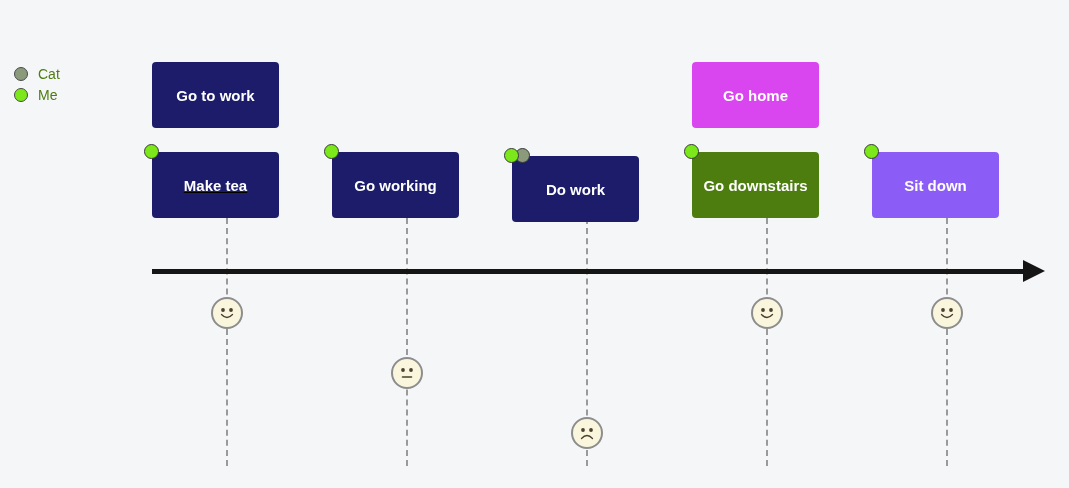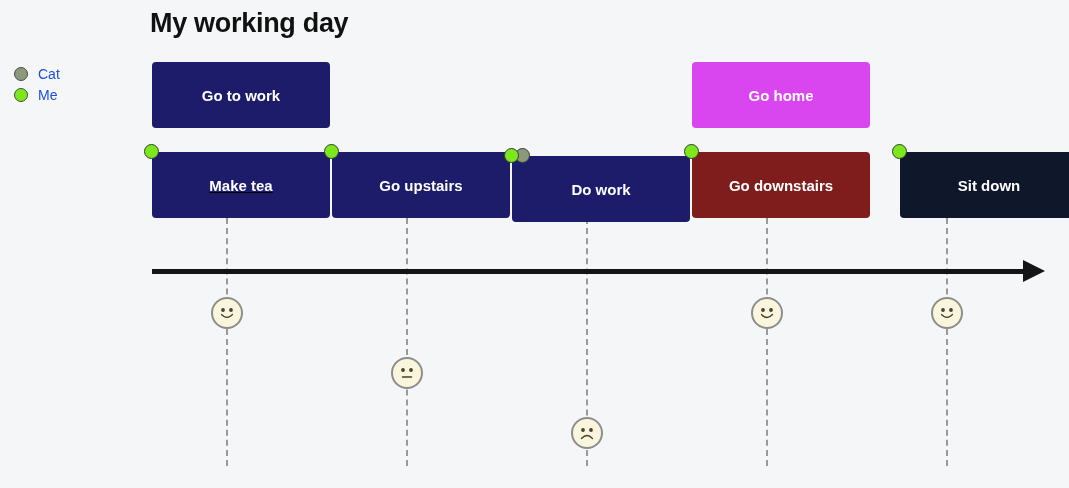--- a/index.html
+++ b/index.html
@@ -47,21 +47,21 @@
     width: 14px;
     height: 14px;
     border-radius: 50%;
     border: 1px solid #4a4a4a;
     box-sizing: border-box;
     flex: 0 0 auto;
   }
   .legend-label {
     margin-left: 10px;
     font-size: 14px;
-    color: #1d4ed8;
+    color: #4d7c0f;
     white-space: nowrap;
   }
 
   
   .guide {
     position: absolute;
     width: 0;
     border-left: 2px dashed #9a9a9a;
   }
 
@@ -79,21 +79,21 @@
     width: 0;
     height: 0;
     border-top: 11px solid transparent;
     border-bottom: 11px solid transparent;
     border-left: 22px solid #151515;
   }
 
   
   .task-box {
     position: absolute;
-    width: 178px;
+    width: 127px;
     height: 66px;
     border-radius: 4px;
     display: flex;
     align-items: center;
     justify-content: center;
   }
   .task-label {
     color: #ffffff;
     font-size: 15px;
     font-weight: bold;
@@ -124,21 +124,20 @@
     display: block;
     width: 28px;
     height: 28px;
   }
 </style>
 </head>
 <body>
 
 <div id="canvas">
 
-  <div id="page-title">My working day</div>
 
   <div id="legend">
     <div class="legend-row">
       <span class="legend-swatch" style="background: rgb(138, 154, 123);"></span>
       <span class="legend-label">Cat</span>
     </div>
     <div class="legend-row">
       <span class="legend-swatch" style="background: rgb(124, 232, 28);"></span>
       <span class="legend-label">Me</span>
     </div>
@@ -156,33 +155,33 @@
         <span class="task-label">Go to work</span>
       </div>
       <div class="task-box" style="left: 692px; top: 62px; background: #d946ef;">
         <span class="task-label">Go home</span>
       </div>
       <div class="task-box" style="left: 152px; top: 152px; background: rgb(28, 28, 107); text-decoration: underline;">
         <span class="task-label">Make tea</span>
         <span class="actor-dot" style="background: rgb(124, 232, 28); left: -8px; z-index: 10;"></span>
       </div>
       <div class="task-box" style="left: 332px; top: 152px; background: rgb(28, 28, 107);">
-        <span class="task-label">Go upstairs</span>
+        <span class="task-label">Go working</span>
         <span class="actor-dot" style="background: rgb(124, 232, 28); left: -8px; z-index: 10;"></span>
       </div>
       <div class="task-box" style="left: 512px; top: 156px; background: rgb(28, 28, 107);">
         <span class="task-label">Do work</span>
         <span class="actor-dot" style="background: rgb(124, 232, 28); left: -8px; z-index: 10;"></span>
         <span class="actor-dot" style="background: rgb(138, 154, 123); left: 3px; z-index: 9;"></span>
       </div>
-      <div class="task-box" style="left: 692px; top: 152px; background: #7f1d1d;">
+      <div class="task-box" style="left: 692px; top: 152px; background: #4d7c0f;">
         <span class="task-label">Go downstairs</span>
         <span class="actor-dot" style="background: rgb(124, 232, 28); left: -8px; z-index: 10;"></span>
       </div>
-      <div class="task-box" style="left: 872px; top: 152px; background: #0f172a; margin-left: 28px;">
+      <div class="task-box" style="left: 872px; top: 152px; background: #8b5cf6;">
         <span class="task-label">Sit down</span>
         <span class="actor-dot" style="background: rgb(124, 232, 28); left: -8px; z-index: 10;"></span>
       </div>
       <div class="mood-face" style="left: 211px; top: 297px; background: rgb(250, 246, 221); border-color: rgb(141, 141, 141);">
         <svg viewBox="0 0 28 28">
           <circle cx="10" cy="11" r="1.9" fill="#4a4030"></circle>
           <circle cx="18" cy="11" r="1.9" fill="#4a4030"></circle>
           <path d="M8.5,15.5 Q14,21.5 19.5,15.5" fill="none" stroke="#4a4030" stroke-width="1.3" stroke-linecap="round"></path>
         </svg>
       </div>

